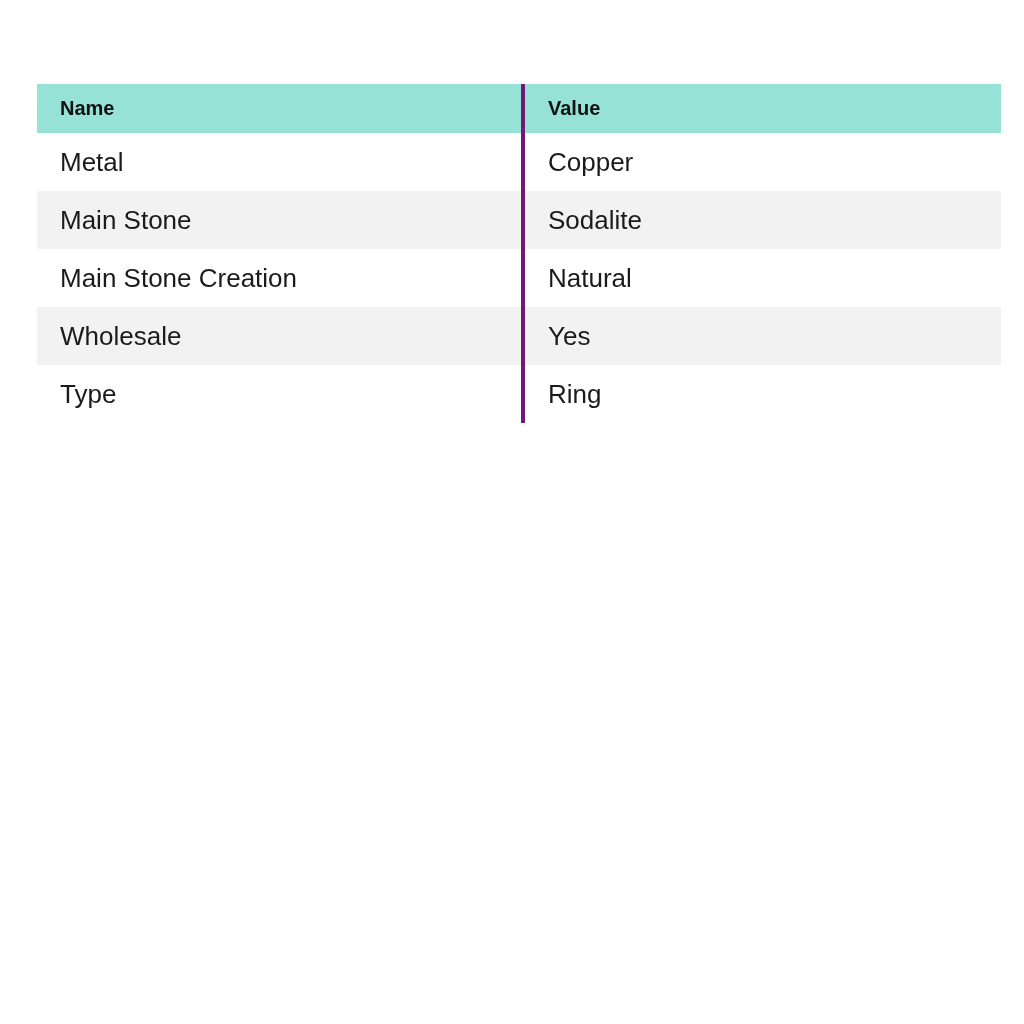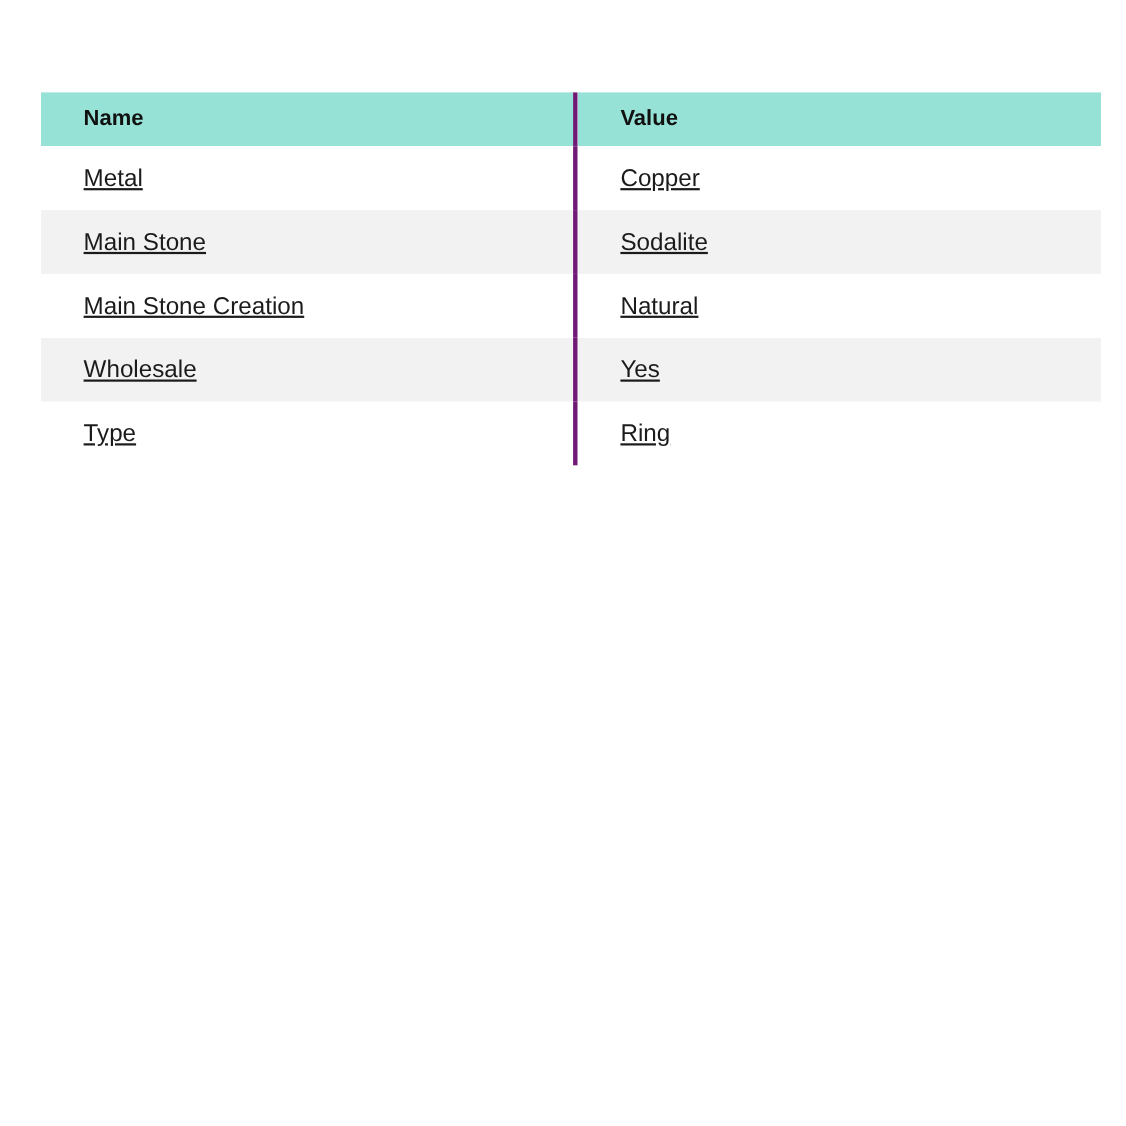--- a/index.html
+++ b/index.html
@@ -19,37 +19,36 @@
     position: absolute;
     left: 37px;
     top: 84px;
     width: 964px;
     border-collapse: collapse;
     table-layout: fixed;
   }
   .specs-table th,
   .specs-table td {
     text-align: left;
-    padding: 0 10px 0 39px;
+    padding: 0 10px 0 23px;
     vertical-align: middle;
     overflow: hidden;
     white-space: nowrap;
   }
   .specs-table th {
     background: #97e2d6;
     height: 49px;
     font-size: 20px;
     font-weight: 600;
     color: #111111;
   }
   .specs-table td {
     height: 58px;
-    font-size: 22px;
+    font-size: 26px;
     font-weight: 400;
-    text-decoration: underline;
   }
   .col-name { width: 486px; }
   .specs-table th + th,
   .specs-table td + td {
     border-left: 4px solid #701a75;
   }
   .specs-table tbody tr:nth-child(even) {
     background: #f2f2f2;
   }
   .specs-table tbody tr:nth-child(odd) {

